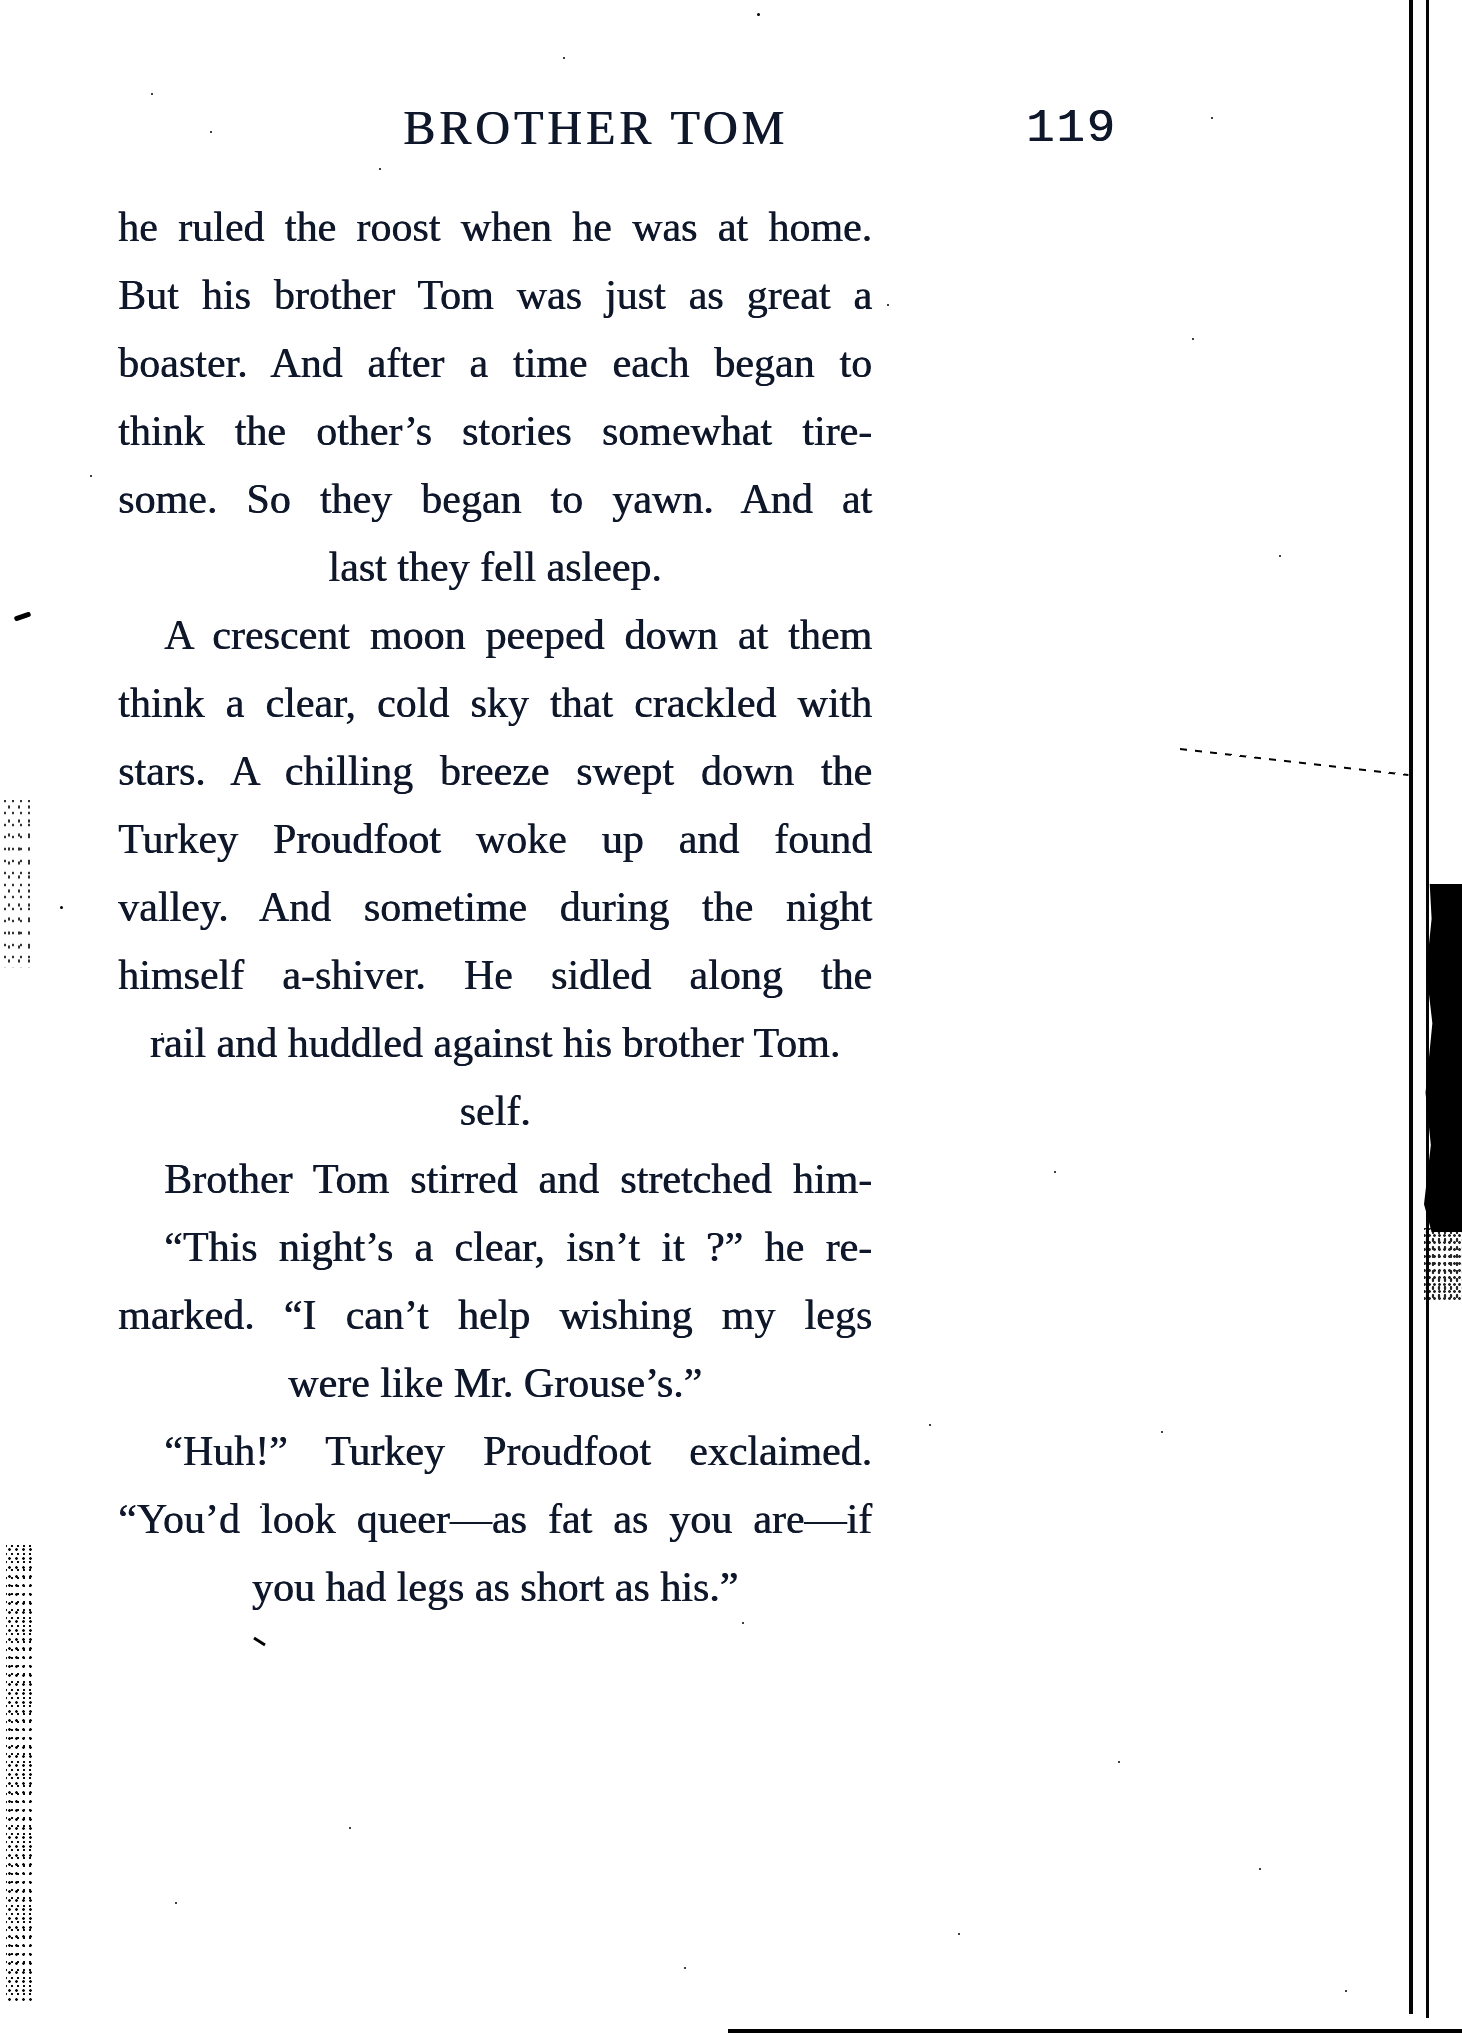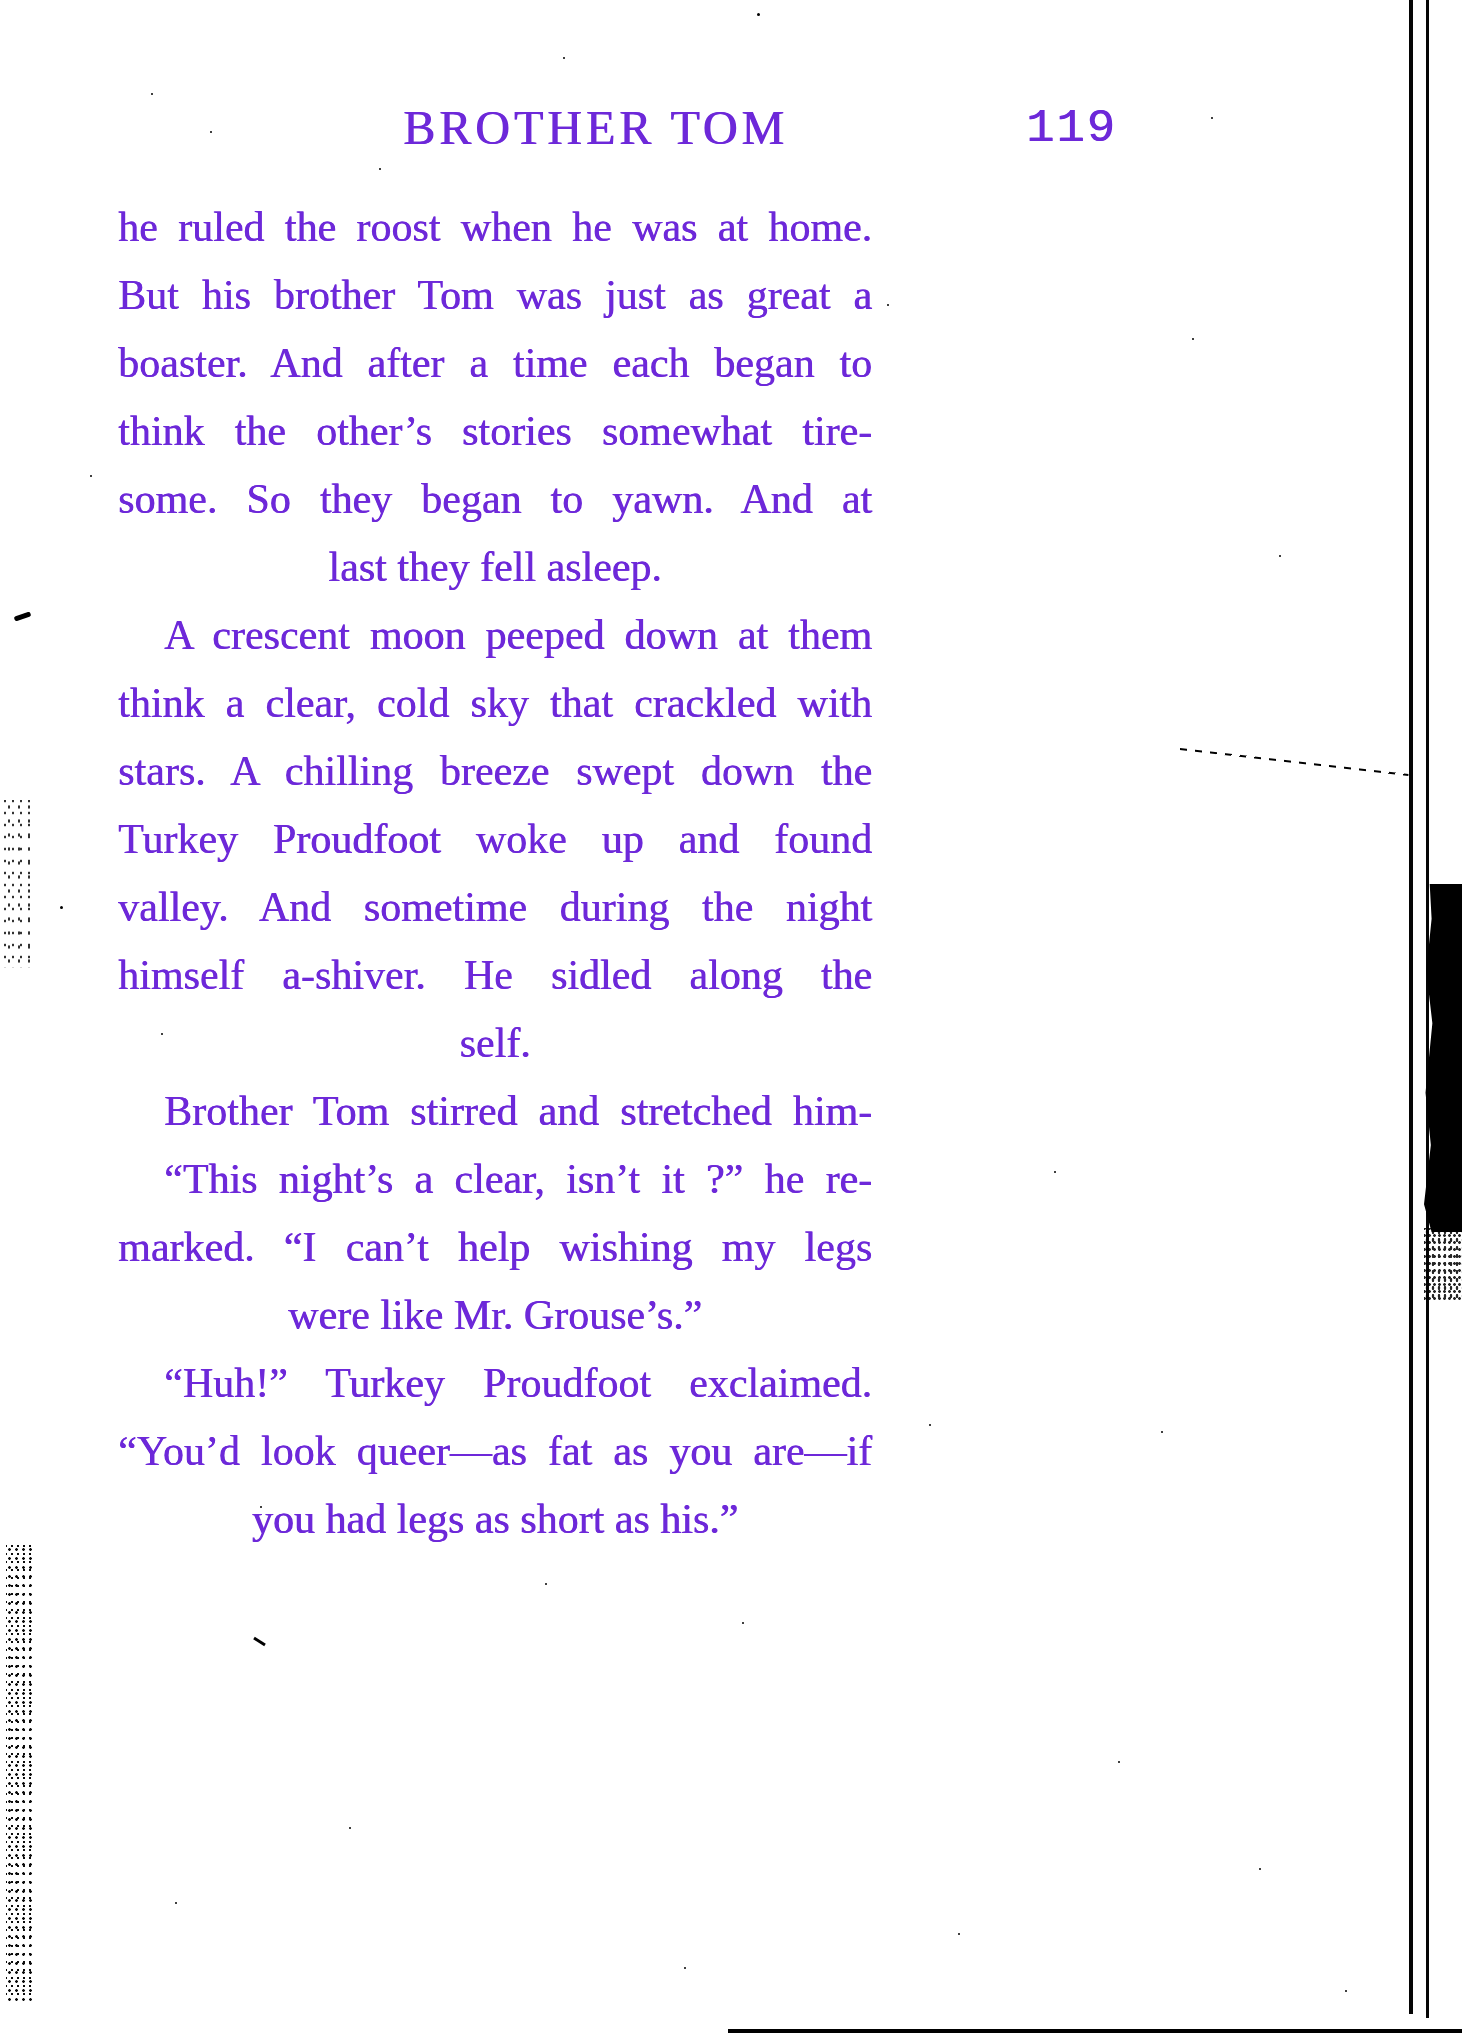--- a/index.html
+++ b/index.html
@@ -2,21 +2,21 @@
 <html><head>
 <meta charset="utf-8">
 <style>
   html,body{margin:0;padding:0;background:#e8e8e8;}
   .page{
     position:relative;
     width:1462px;height:2035px;
     background:#ffffff;
     overflow:hidden;
     font-family:"Liberation Serif", serif;
-    color:#6d28d9;
+    color:#0f172a;
   }
   
   .running-head{
     position:absolute;left:403px;top:100px;
     font-size:48px;letter-spacing:4px;
     text-shadow:0.8px 0 0 currentColor;
     white-space:nowrap;
   }
   .folio{
     position:absolute;left:1026px;top:102px;
@@ -110,20 +110,21 @@
       <div class="line">last they fell asleep.</div>
     </div>
 
     <div>
       <div class="line just indent">A crescent moon peeped down at them</div>
       <div class="line just">think a clear, cold sky that crackled with</div>
       <div class="line just">stars. A chilling breeze swept down the</div>
       <div class="line just">Turkey Proudfoot woke up and found</div>
       <div class="line just">valley. And sometime during the night</div>
       <div class="line just">himself a-shiver. He sidled along the</div>
+      <div class="line">rail and huddled against his brother Tom.</div>
     </div>
 
     <div>
       <div class="line">self.</div>
       <div class="line just indent">Brother Tom stirred and stretched him-</div>
     </div>
 
     <div>
       <div class="line just indent">“This night’s a clear, isn’t it ?” he re-</div>
       <div class="line just">marked. “I can’t help wishing my legs</div>

